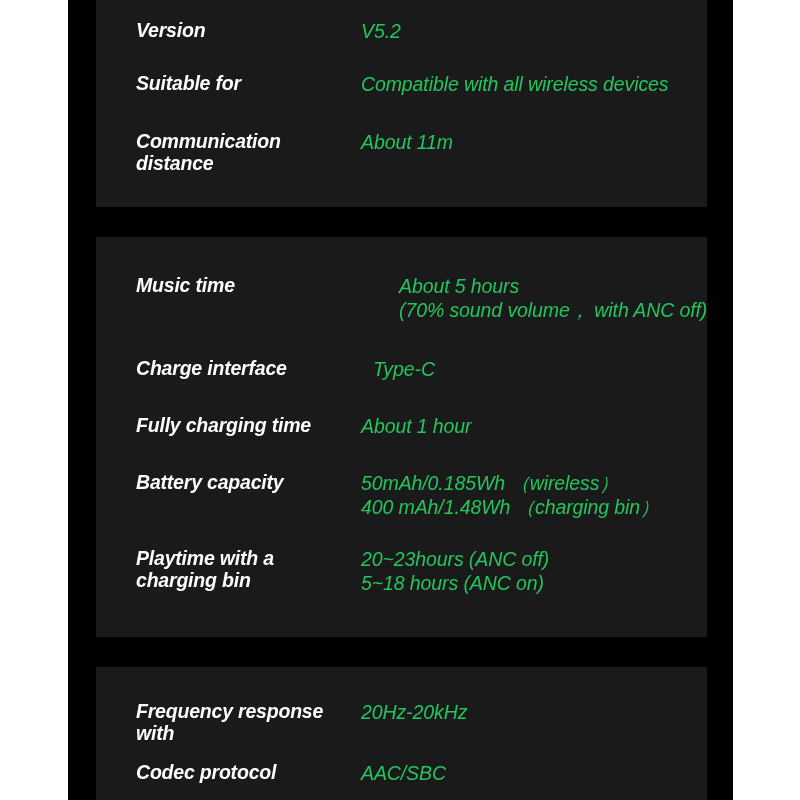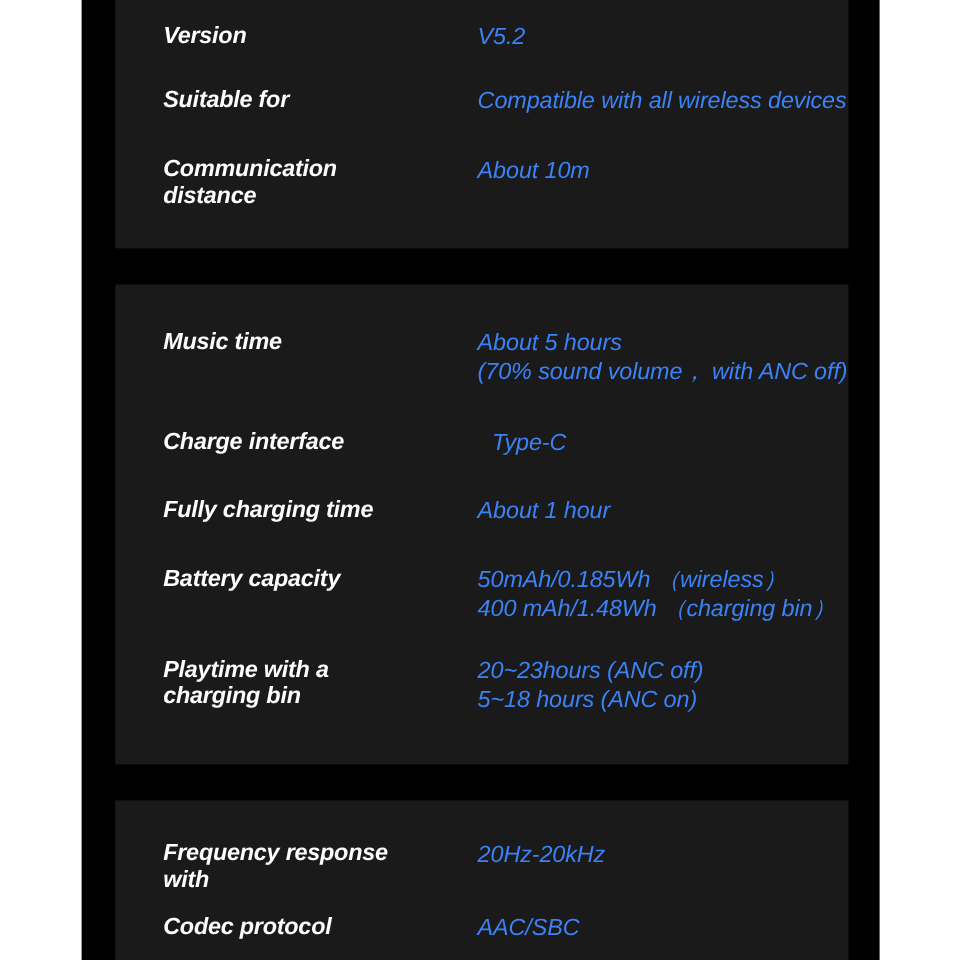--- a/index.html
+++ b/index.html
@@ -74,27 +74,26 @@
     line-height: 23px;
     letter-spacing: -0.2px;
   }
   .label .l2 {
     display: block;
     margin-top: -1px;
   }
 
   .value {
     flex: 1 1 auto;
-    color: #3b82f6;
+    color: #22c55e;
     font-weight: normal;
     font-size: 19.5px;
     line-height: 24px;
     letter-spacing: -0.1px;
     white-space: nowrap;
-    margin-left: 37px;
   }
   .value .v2 {
     display: block;
   }
 </style>
 </head>
 <body>
 
 <div class="page">
   <div class="black-column"></div>
@@ -121,33 +120,33 @@
             <span>Compatible with all wireless devices</span>
           </div>
         </div>
 
         <div class="row" style="top:130px;">
           <div class="label">
             <span>Communication</span>
             <span class="l2">distance</span>
           </div>
           <div class="value">
-            <span>About 10m</span>
+            <span>About 11m</span>
           </div>
         </div>
 
       </div>
     </div>
 
     <div class="panel-gap-1"></div>
 
     <div class="panel panel-2">
       <div class="rows">
 
-        <div class="row" style="top:37px;">
+        <div class="row" style="top:37px;gap:38px;">
           <div class="label">
             <span>Music time</span>
           </div>
           <div class="value">
             <span>About 5 hours</span>
             <span class="v2">(70% sound volume，  with ANC off)</span>
           </div>
         </div>
 
         <div class="row" style="top:120px;gap:12px;">

